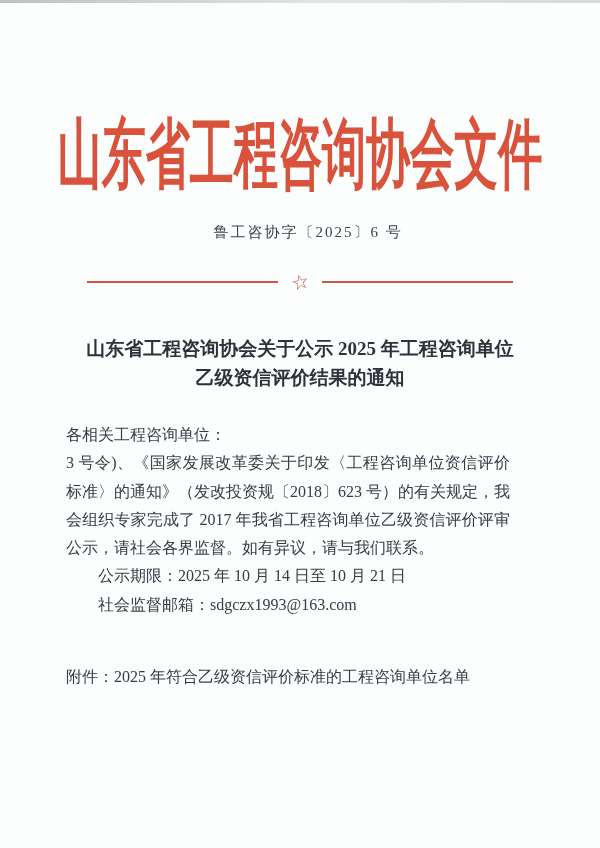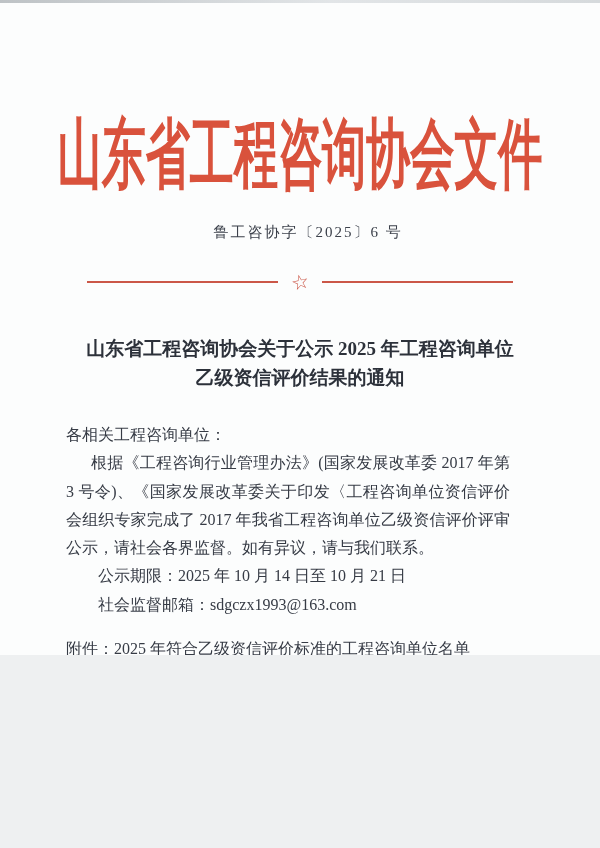--- a/index.html
+++ b/index.html
@@ -3,21 +3,21 @@
 <meta charset="utf-8">
 <style>
   html, body {
     margin: 0;
     padding: 0;
     background: #eef0f1;
   }
   .page {
     position: relative;
     width: 600px;
-    height: 655px;
+    height: 848px;
     margin: 0 auto;
     background: #fcfdfd;
     overflow: hidden;
     font-family: "Liberation Serif", "DejaVu Serif", serif;
   }
   
   .scan-edge {
     position: absolute;
     top: 0; left: 0; right: 0;
     height: 3px;
@@ -90,21 +90,21 @@
     color: #363b45;
   }
   .line { white-space: normal; }
   .just {
     text-align: justify;
     text-align-last: justify;
     text-justify: inter-ideograph;
   }
   .ind  { text-indent: 25px; }
   .ind2 { text-indent: 32px; }
-  .attachment { margin-top: 16px; }
+  .attachment { margin-top: 44px; }
 </style>
 </head>
 <body>
 
 <div class="page">
   <div class="scan-edge"></div>
 
   <div class="masthead">山东省工程咨询协会文件</div>
 
   <div class="doc-number">鲁工咨协字〔2025〕6 号</div>
@@ -115,21 +115,21 @@
     <span class="rule"></span>
   </div>
 
   <div class="notice-title">
     <div>山东省工程咨询协会关于公示 2025 年工程咨询单位</div>
     <div>乙级资信评价结果的通知</div>
   </div>
 
   <div class="body-text">
     <div class="line">各相关工程咨询单位：</div>
-    <div class="line just ind">根据《工程咨询行业管理办法》(国家发展改革委 2017 年第</div>
     <div class="line just">3 号令)、《国家发展改革委关于印发〈工程咨询单位资信评价</div>
+    <div class="line just">标准〉的通知》（发改投资规〔2018〕623 号）的有关规定，我</div>
     <div class="line just">会组织专家完成了 2017 年我省工程咨询单位乙级资信评价评审</div>
     <div class="line">公示，请社会各界监督。如有异议，请与我们联系。</div>
     <div class="line ind2">公示期限：2025 年 10 月 14 日至 10 月 21 日</div>
     <div class="line ind2">社会监督邮箱：sdgczx1993@163.com</div>
     <div class="line attachment">附件：2025 年符合乙级资信评价标准的工程咨询单位名单</div>
   </div>
 </div>
 
 </body></html>

